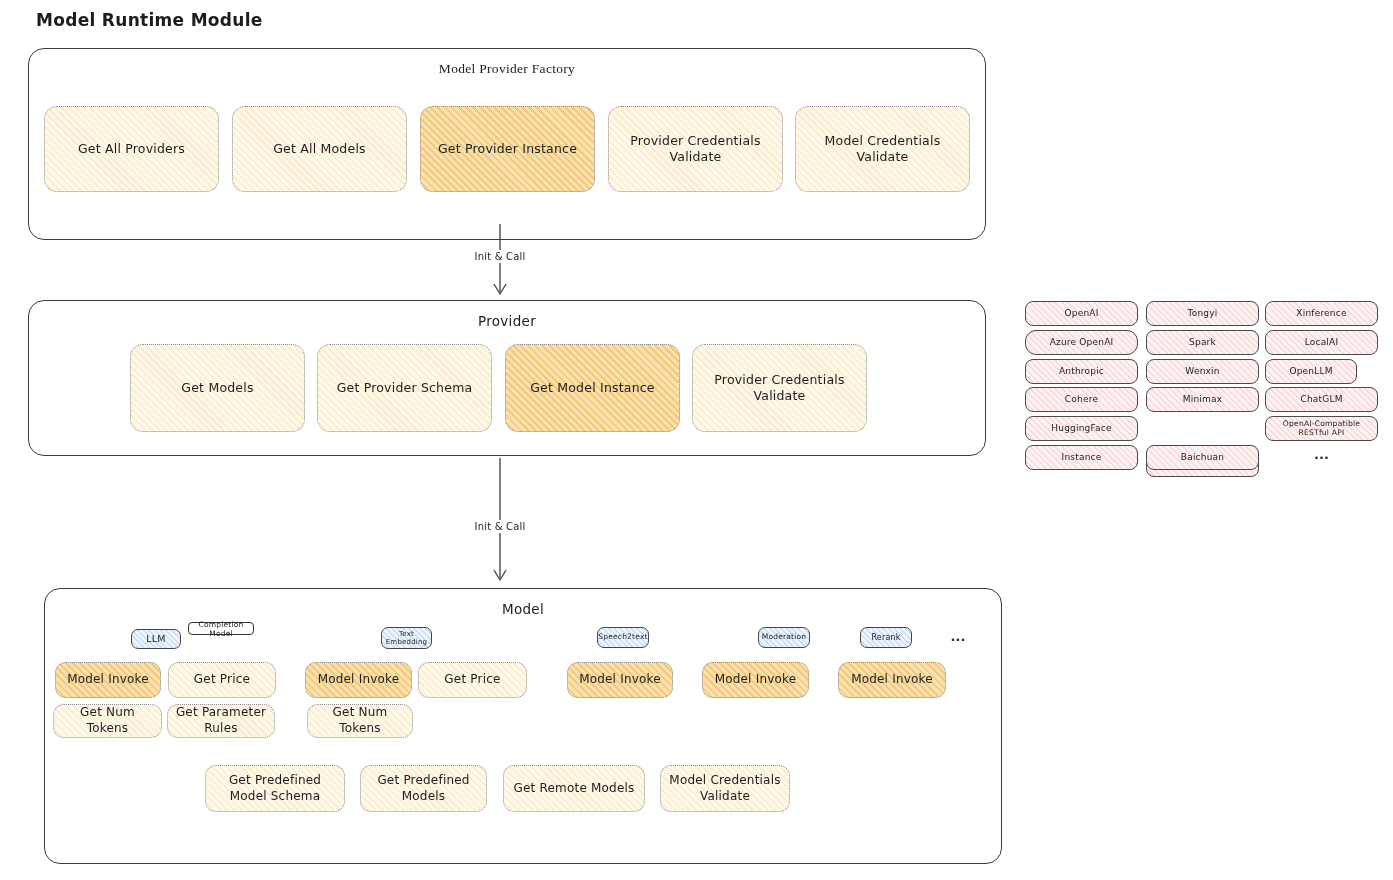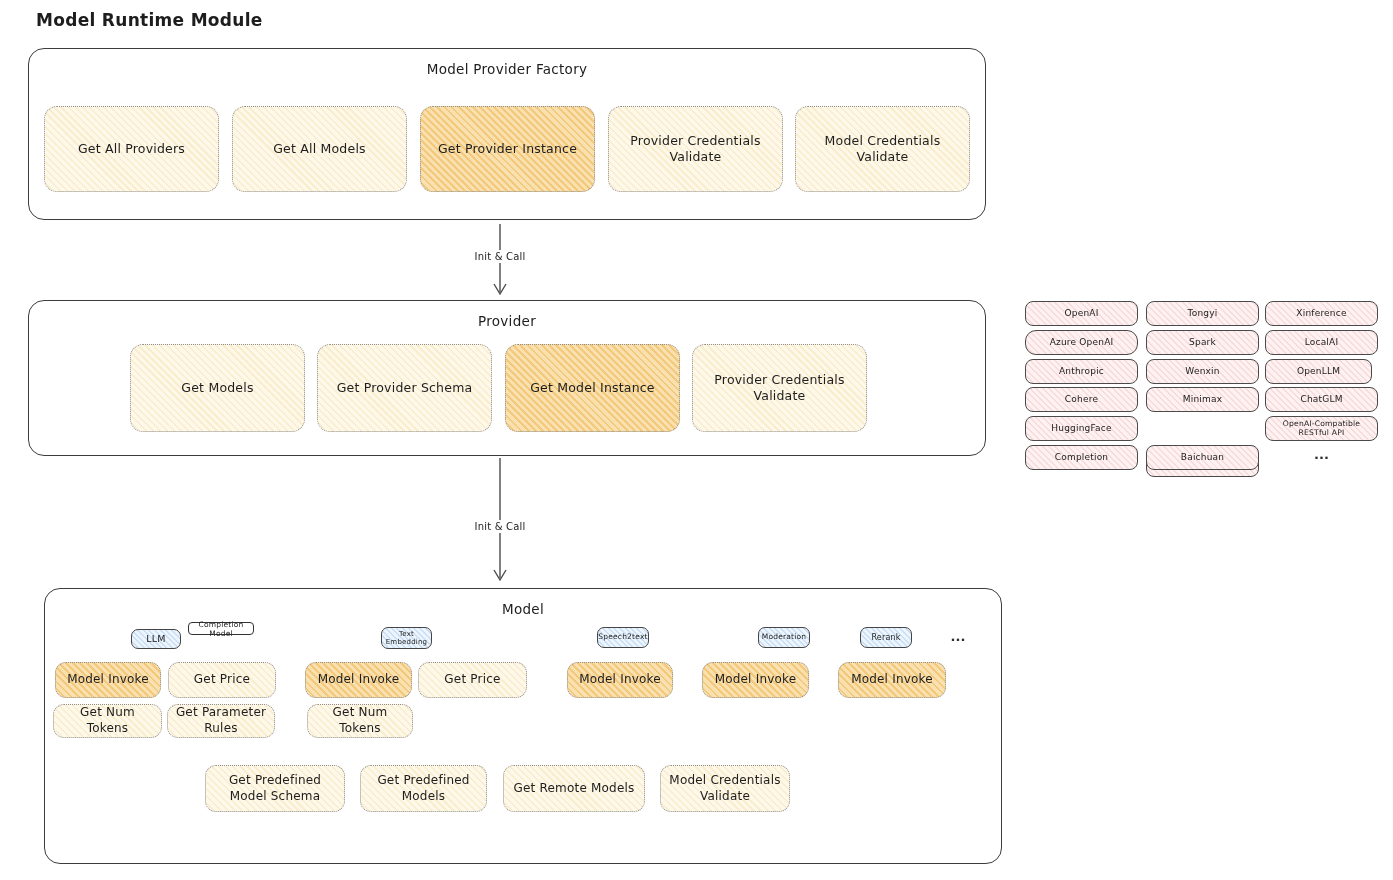--- a/index.html
+++ b/index.html
@@ -32,21 +32,21 @@
     border:1.2px solid #333;border-radius:4px;font-size:7.5px;letter-spacing:.2px;background:#fff;}
   .ellipsis{font-size:13px;font-weight:700;color:#2c2c2c;}
   .arrow-label{font-size:10px;letter-spacing:.2px;background:#fff;padding:1px 5px;text-align:center;}
   svg{display:block;}
 </style>
 </head>
 <body>
 
 <div class="abs page-title" style="left:36px;top:10px;">Model Runtime Module</div>
 
-<div class="abs box" style="left:28px;top:48px;width:958px;height:172px;">
+<div class="abs box" style="left:28px;top:48px;width:958px;height:192px;font-family:Liberation Serif, serif;">
   <div class="box-title">Model Provider Factory</div>
 </div>
 <div class="abs node" style="left:44px;top:106px;width:175px;height:86px;">Get All Providers</div>
 <div class="abs node" style="left:232px;top:106px;width:175px;height:86px;">Get All Models</div>
 <div class="abs node hl" style="left:420px;top:106px;width:175px;height:86px;">Get Provider Instance</div>
 <div class="abs node" style="left:608px;top:106px;width:175px;height:86px;">Provider Credentials Validate</div>
 <div class="abs node" style="left:795px;top:106px;width:175px;height:86px;">Model Credentials Validate</div>
 
 <div class="abs" style="left:488px;top:224px;">
   <svg width="24" height="72" viewBox="0 0 24 72">
@@ -65,28 +65,28 @@
 <div class="abs node" style="left:692px;top:344px;width:175px;height:88px;">Provider Credentials Validate</div>
 
 <div class="abs pill" style="left:1025px;top:301px;width:113px;height:25px;">OpenAI</div>
 <div class="abs pill" style="left:1146px;top:301px;width:113px;height:25px;">Tongyi</div>
 <div class="abs pill" style="left:1265px;top:301px;width:113px;height:25px;">Xinference</div>
 <div class="abs pill" style="left:1025px;top:330px;width:113px;height:25px;border-radius:11px;">Azure OpenAI</div>
 <div class="abs pill" style="left:1146px;top:330px;width:113px;height:25px;">Spark</div>
 <div class="abs pill" style="left:1265px;top:330px;width:113px;height:25px;">LocalAI</div>
 <div class="abs pill" style="left:1025px;top:359px;width:113px;height:25px;">Anthropic</div>
 <div class="abs pill" style="left:1146px;top:359px;width:113px;height:25px;">Wenxin</div>
-<div class="abs pill" style="left:1265px;top:359px;width:107px;height:25px;">OpenLLM</div>
+<div class="abs pill" style="left:1265px;top:359px;width:92px;height:25px;">OpenLLM</div>
 <div class="abs pill" style="left:1025px;top:387px;width:113px;height:25px;">Cohere</div>
 <div class="abs pill" style="left:1146px;top:387px;width:113px;height:25px;">Minimax</div>
 <div class="abs pill" style="left:1265px;top:387px;width:113px;height:25px;">ChatGLM</div>
 <div class="abs pill" style="left:1025px;top:416px;width:113px;height:25px;">HuggingFace</div>
 <div class="abs pill" style="left:1146px;top:416px;width:113px;height:25px;margin-top:36px;">ZhipuAI</div>
 <div class="abs pill" style="left:1265px;top:416px;width:113px;height:25px;font-size:7.6px;">OpenAI-Compatible RESTful API</div>
-<div class="abs pill" style="left:1025px;top:445px;width:113px;height:25px;">Completion</div>
+<div class="abs pill" style="left:1025px;top:445px;width:113px;height:25px;">Instance</div>
 <div class="abs pill" style="left:1146px;top:445px;width:113px;height:25px;">Baichuan</div>
 <div class="abs ellipsis" style="left:1265px;top:447px;width:113px;text-align:center;">...</div>
 
 <div class="abs" style="left:488px;top:458px;">
   <svg width="24" height="124" viewBox="0 0 24 124">
     <line x1="12" y1="0" x2="12" y2="120" stroke="#4a4a4a" stroke-width="1.4"></line>
     <polyline points="6,112 12,122 18,112" fill="none" stroke="#4a4a4a" stroke-width="1.4"></polyline>
   </svg>
 </div>
 <div class="abs arrow-label" style="left:460px;top:520px;width:80px;">Init &amp; Call</div>

